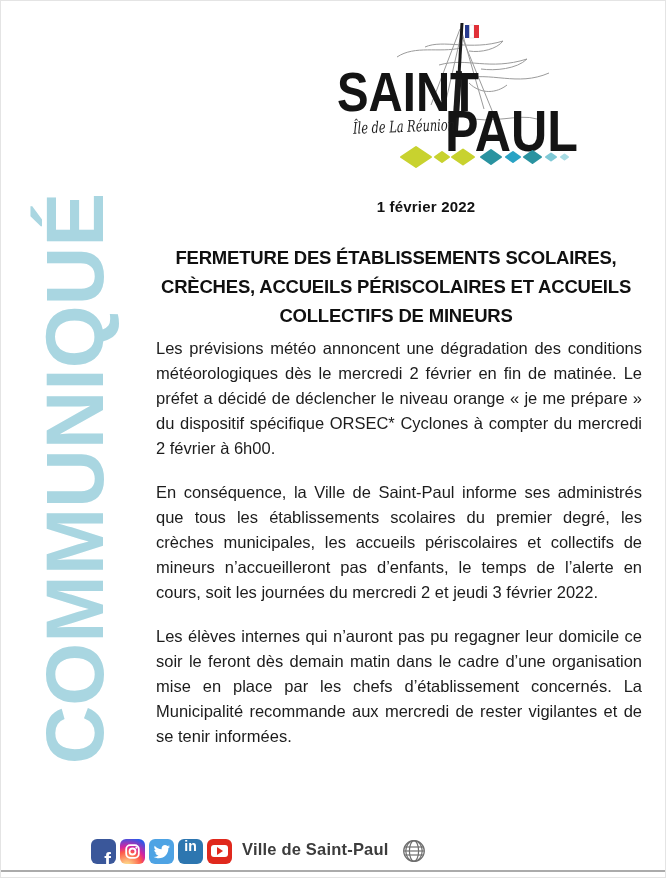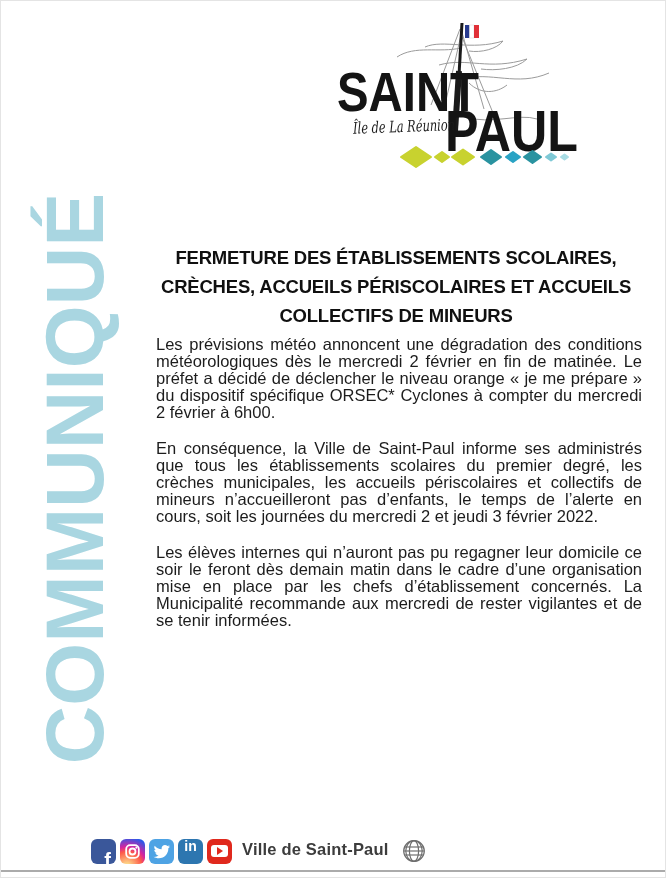--- a/index.html
+++ b/index.html
@@ -27,21 +27,21 @@
     font-weight:bold;font-size:15px;color:#121212;letter-spacing:.2px;
   }
   .title{
     position:absolute;left:95px;top:242px;width:600px;
     text-align:center;font-weight:bold;font-size:18.5px;line-height:29px;
     color:#101010;letter-spacing:-0.2px;
   }
   .title div{white-space:nowrap;}
   .bodytext{
     position:absolute;left:155px;top:335px;width:486px;
-    font-size:16.5px;line-height:17px;text-align:justify;color:#1c1c1c;
+    font-size:16.5px;line-height:25px;text-align:justify;color:#1c1c1c;
   }
   .bodytext p{margin:0 0 19px 0;}
 
   
   .footer{
     position:absolute;left:90px;top:837px;height:26px;
     display:flex;align-items:center;
   }
   .tile{
     width:25px;height:25px;border-radius:6px;margin-right:4px;
@@ -108,20 +108,21 @@
         <path d="M175,144 L182,139 L189,144 L182,149 Z" fill="#2aa3c4" stroke="#2aa3c4" stroke-width="2"></path>
         <path d="M193,144 L201.5,138 L210,144 L201.5,150 Z" fill="#2a93a0" stroke="#2a93a0" stroke-width="2"></path>
         <path d="M215,144 L220,140.5 L225,144 L220,147.5 Z" fill="#7fc9d6" stroke="#7fc9d6" stroke-width="2"></path>
         <path d="M230,144 L233.5,141.5 L237,144 L233.5,146.5 Z" fill="#a8dce4" stroke="#a8dce4" stroke-width="2"></path>
       </g>
     </svg>
   </div>
 
   <div class="communique">COMMUNIQUÉ</div>
 
+  <div class="date">1 février 2022</div>
 
   <div class="title">
     <div>FERMETURE DES ÉTABLISSEMENTS SCOLAIRES,</div>
     <div>CRÈCHES, ACCUEILS PÉRISCOLAIRES ET ACCUEILS</div>
     <div>COLLECTIFS DE MINEURS</div>
   </div>
 
   <div class="bodytext">
     <p>Les prévisions météo annoncent une dégradation des conditions météorologiques dès le mercredi 2 février en fin de matinée. Le préfet a décidé de déclencher le niveau orange « je me prépare » du dispositif spécifique ORSEC* Cyclones à compter du mercredi 2 février à 6h00.</p>
     <p>En conséquence, la Ville de Saint-Paul informe ses administrés que tous les établissements scolaires du premier degré, les crèches municipales, les accueils périscolaires et collectifs de mineurs n’accueilleront pas d’enfants, le temps de l’alerte en cours, soit les journées du mercredi 2 et jeudi 3 février 2022.</p>

